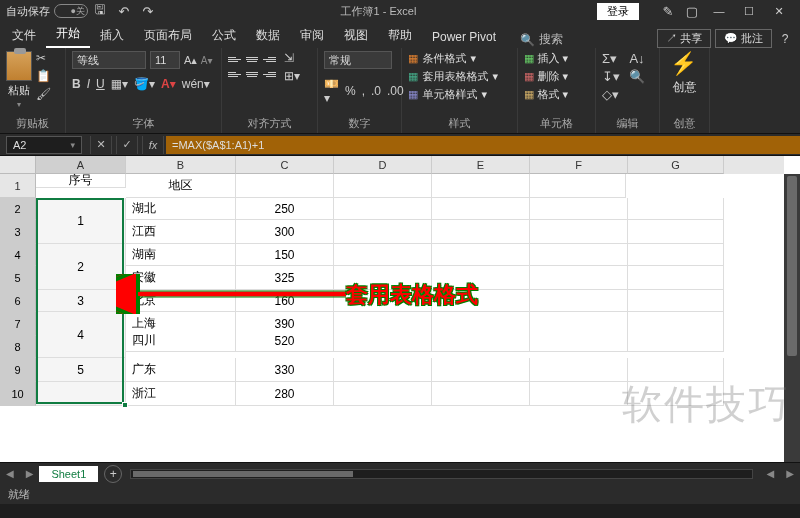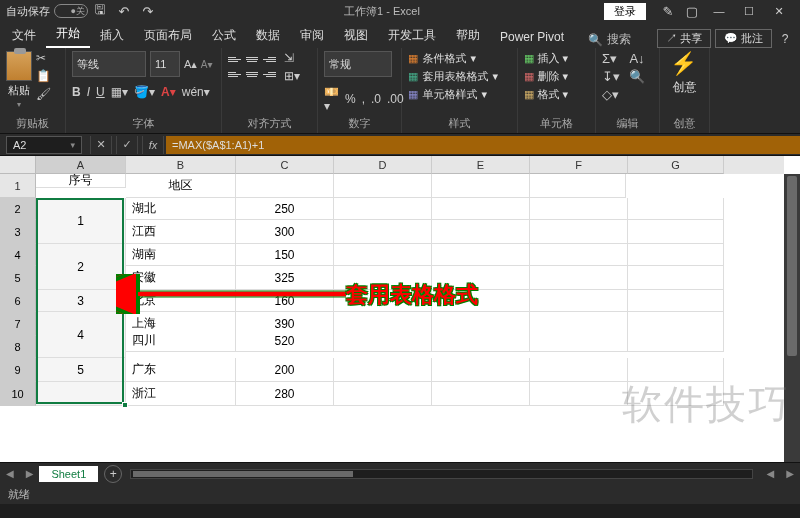--- a/index.html
+++ b/index.html
@@ -2,38 +2,38 @@
 <html><head>
 <meta charset="utf-8">
 <style>
   * { box-sizing: border-box; margin: 0; padding: 0; }
   body { font-family: "Microsoft YaHei", Arial, sans-serif; background: #1e1e1e; color: #ddd; font-size: 12px; width: 800px; height: 518px; overflow: hidden; position: relative; }
   .titlebar { height: 22px; background: #2b2b2b; display: flex; align-items: center; padding: 0 6px; font-size: 11px; }
   .autosave-toggle { display: flex; align-items: center; gap: 4px; }
   .toggle-pill { width: 34px; height: 14px; border: 1px solid #888; border-radius: 8px; display: flex; align-items: center; justify-content: flex-end; padding: 0 2px; font-size: 9px; color: #aaa; }
   .tb-icon { width: 18px; height: 18px; display: inline-flex; align-items: center; justify-content: center; color: #ccc; margin: 0 3px; font-size: 13px; }
   .tb-spacer { flex: 1; text-align: center; color: #bbb; }
-  .login-btn { background: #fff; color: #000; padding: 1px 10px; font-size: 11px; margin-right: 10px; }
+  .login-btn { background: #fff; color: #000; padding: 1px 10px; font-size: 11px; margin-right: 17px; }
   .win-btn { width: 30px; height: 18px; display: inline-flex; align-items: center; justify-content: center; color: #ccc; }
   .tabs { height: 26px; background: #2b2b2b; display: flex; align-items: flex-end; padding: 0 2px; gap: 0; font-size: 12px; }
   .tab { padding: 4px 10px; color: #ddd; cursor: pointer; }
   .tab.active { border-bottom: 2px solid #fff; color: #fff; }
   .right-actions { margin-left: auto; display: flex; gap: 4px; align-items: center; padding-right: 4px; }
   .pill-btn { border: 1px solid #666; padding: 1px 8px; font-size: 11px; color: #ddd; }
   .help-icon { width: 18px; height: 18px; display: inline-flex; align-items: center; justify-content: center; color: #ccc; }
   .ribbon { height: 86px; background: #2b2b2b; display: flex; border-bottom: 1px solid #111; }
   .group { border-right: 1px solid #3a3a3a; padding: 3px 6px 2px 6px; display: flex; flex-direction: column; justify-content: space-between; }
   .group-label { text-align: center; font-size: 11px; color: #aaa; padding-top: 2px; }
   .group-body { flex: 1; display: flex; align-items: flex-start; gap: 4px; }
   .paste-block { display: flex; flex-direction: column; align-items: center; gap: 2px; }
   .paste-icon { width: 26px; height: 30px; background: linear-gradient(#d6a25a,#c08030); border: 1px solid #555; position: relative; }
   .clip-top { position: absolute; top: -4px; left: 7px; width: 12px; height: 6px; background: #999; border-radius: 2px; }
   .paste-side { display: flex; flex-direction: column; gap: 4px; color: #ccc; font-size: 12px; }
   .font-row { display: flex; align-items: center; gap: 4px; margin-bottom: 4px; }
-  .dd { background: #3a3a3a; border: 1px solid #555; height: 26px; display: inline-flex; align-items: center; padding: 0 4px; font-size: 11px; color: #ddd; }
+  .dd { background: #3a3a3a; border: 1px solid #555; height: 18px; display: inline-flex; align-items: center; padding: 0 4px; font-size: 11px; color: #ddd; }
   .icon-row { display: flex; gap: 6px; color: #ccc; font-size: 12px; }
   .icon-row span { display: inline-flex; align-items: center; }
   .align-grid { display: grid; grid-template-columns: repeat(3, 14px); gap: 3px; }
   .align-cell { width: 14px; height: 12px; display: flex; flex-direction: column; justify-content: center; gap: 1px; }
   .align-cell i { height: 1px; background: #ccc; display: block; }
   .style-col { display: flex; flex-direction: column; gap: 3px; font-size: 11px; color: #ddd; }
   .style-row { display: flex; align-items: center; gap: 4px; }
   .cell-btn { display: flex; align-items: center; gap: 3px; font-size: 11px; }
   .edit-col { display: flex; flex-direction: column; gap: 3px; }
   .idea-block { display: flex; flex-direction: column; align-items: center; gap: 2px; color: #ddd; }
@@ -95,21 +95,20 @@
 
 <div class="tabs">
   <div class="tab">文件</div>
   <div class="tab active">开始</div>
   <div class="tab">插入</div>
   <div class="tab">页面布局</div>
   <div class="tab">公式</div>
   <div class="tab">数据</div>
   <div class="tab">审阅</div>
   <div class="tab">视图</div>
-  <div class="tab">开发工具</div>
   <div class="tab">帮助</div>
   <div class="tab">Power Pivot</div>
   <div class="search-wrap">
     <span>🔍</span>
     <span>搜索</span>
   </div>
   <div class="right-actions">
     <span class="pill-btn">↗ <span>共享</span></span>
     <span class="pill-btn">💬 <span>批注</span></span>
     <span class="help-icon">?</span>
@@ -355,21 +354,21 @@
       <div class="cell-row" style="position: absolute; left: 90px; top: 156px;">
         <div class="cell left" style="width: 110px; height: 22px;">四川</div>
         <div class="cell " style="width: 98px; height: 22px;">520</div>
         <div class="cell " style="width: 98px; height: 22px;"></div>
         <div class="cell " style="width: 98px; height: 22px;"></div>
         <div class="cell " style="width: 98px; height: 22px;"></div>
         <div class="cell " style="width: 96px; height: 22px;"></div>
       </div>
       <div class="cell-row" style="position: absolute; left: 90px; top: 184px;">
         <div class="cell left" style="width: 110px; height: 24px;">广东</div>
-        <div class="cell " style="width: 98px; height: 24px;">200</div>
+        <div class="cell " style="width: 98px; height: 24px;">330</div>
         <div class="cell " style="width: 98px; height: 24px;"></div>
         <div class="cell " style="width: 98px; height: 24px;"></div>
         <div class="cell " style="width: 98px; height: 24px;"></div>
         <div class="cell " style="width: 96px; height: 24px;"></div>
       </div>
       <div class="cell-row" style="position: absolute; left: 90px; top: 208px;">
         <div class="cell left" style="width: 110px; height: 24px;">浙江</div>
         <div class="cell " style="width: 98px; height: 24px;">280</div>
         <div class="cell " style="width: 98px; height: 24px;"></div>
         <div class="cell " style="width: 98px; height: 24px;"></div>

